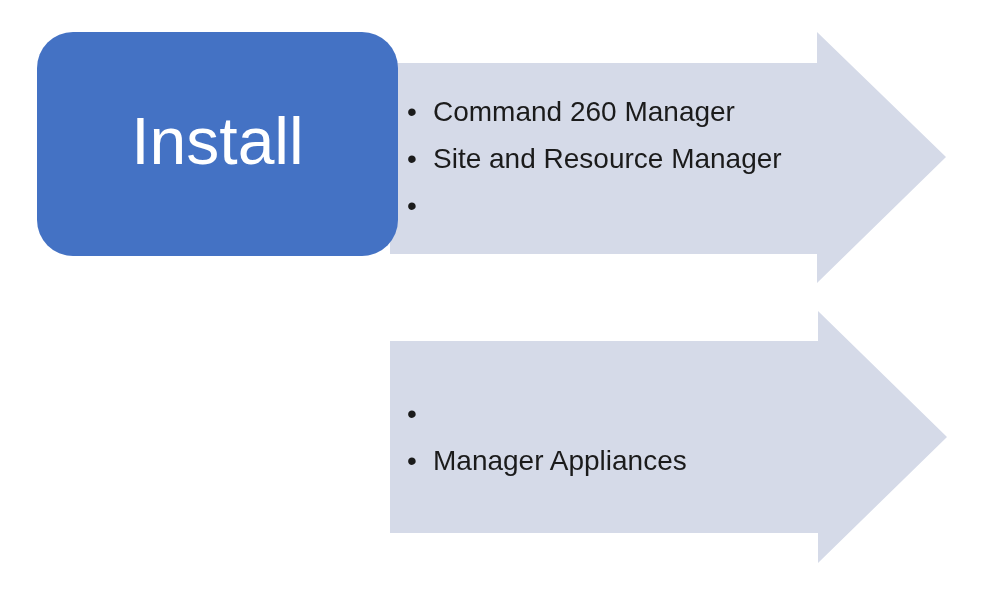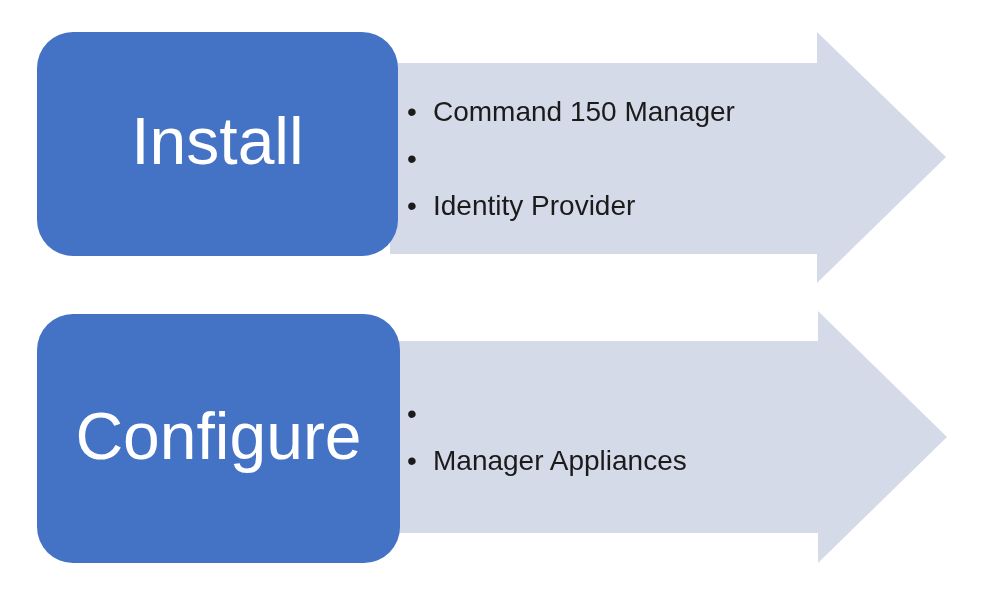--- a/index.html
+++ b/index.html
@@ -71,28 +71,28 @@
 
 <div class="canvas">
 
   <svg class="arrow-svg row1" width="556" height="251" viewBox="0 0 556 251" aria-hidden="true">
     <polygon points="0,31 427,31 427,0 556,125 427,251 427,222 0,222" fill="#D5DAE8"></polygon>
   </svg>
 
   <div class="bullet-block row1">
     <div class="bullet-item">
       <span class="bullet-dot">•</span>
-      <span>Command 150 Manager</span>
+      <span>Command 260 Manager</span>
     </div>
     <div class="bullet-item">
       <span class="bullet-dot">•</span>
+      <span>Site and Resource Manager</span>
     </div>
     <div class="bullet-item">
       <span class="bullet-dot">•</span>
-      <span>Identity Provider</span>
     </div>
   </div>
 
   <div class="step-box row1">
     <span class="step-label">Install</span>
   </div>
 
   <svg class="arrow-svg row2" width="557" height="252" viewBox="0 0 557 252" aria-hidden="true">
     <polygon points="0,30 428,30 428,0 557,126 428,252 428,222 0,222" fill="#D5DAE8"></polygon>
   </svg>
@@ -100,17 +100,14 @@
   <div class="bullet-block row2">
     <div class="bullet-item">
       <span class="bullet-dot">•</span>
     </div>
     <div class="bullet-item">
       <span class="bullet-dot">•</span>
       <span>Manager Appliances</span>
     </div>
   </div>
 
-  <div class="step-box row2">
-    <span class="step-label">Configure</span>
-  </div>
 
 </div>
 
 </body></html>

